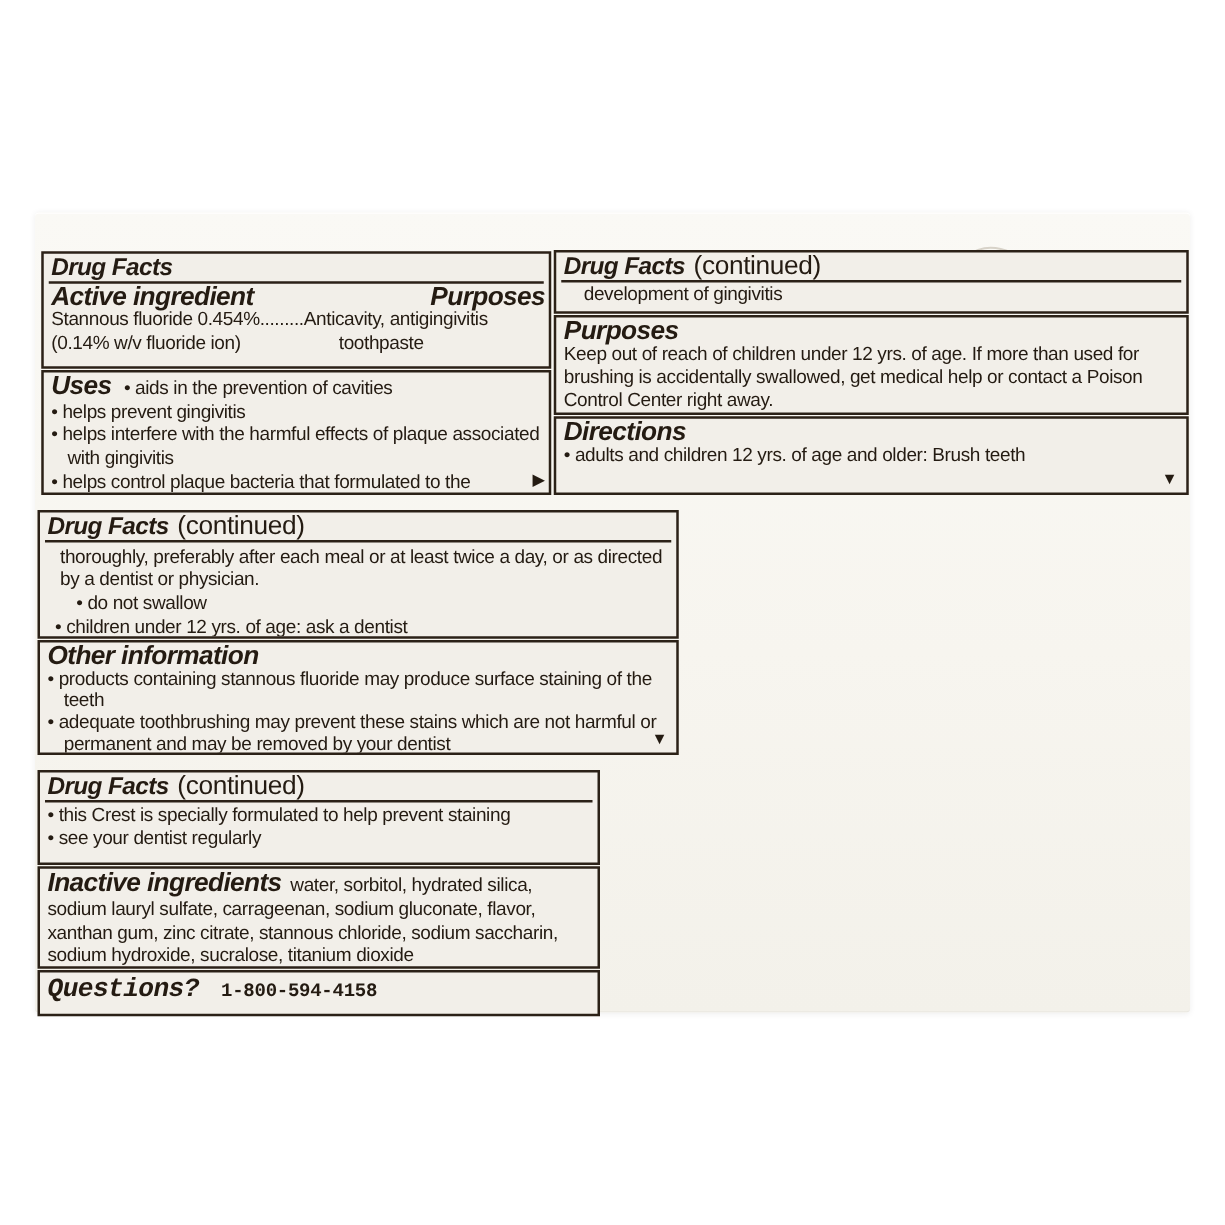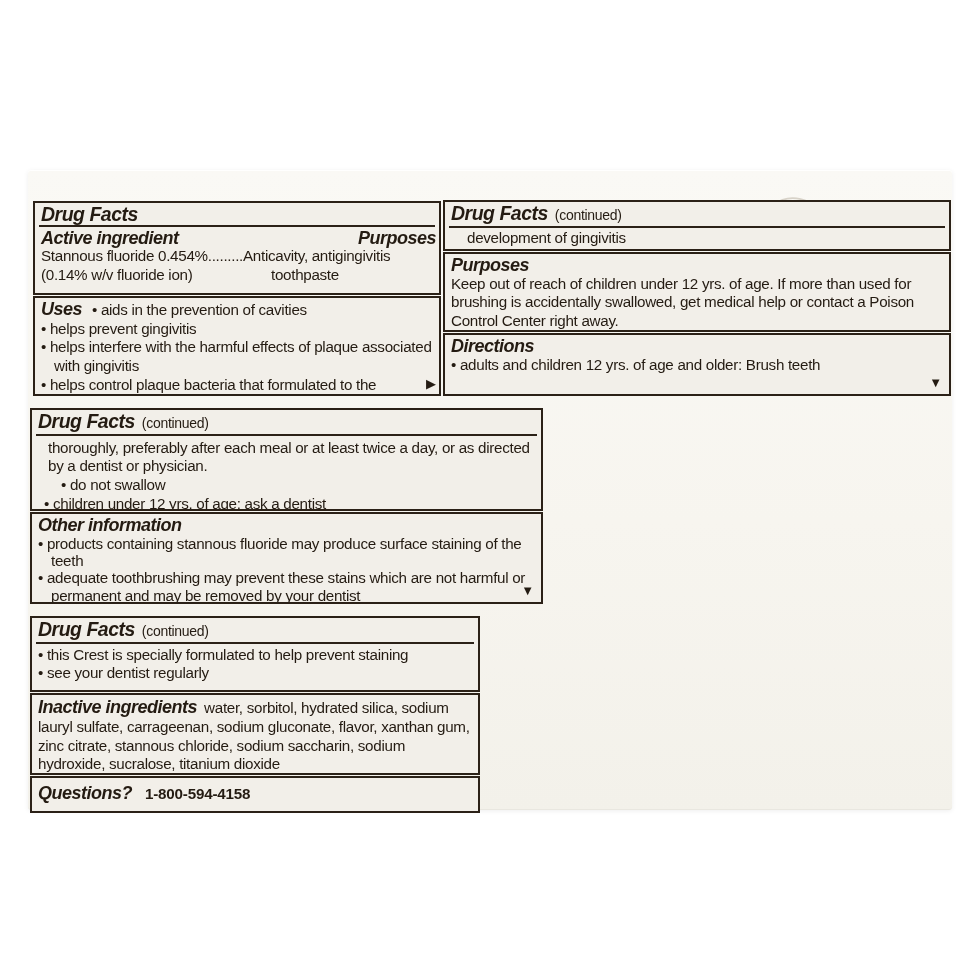--- a/index.html
+++ b/index.html
@@ -32,22 +32,22 @@
     background:#f2efe9;border:2px solid #2b2117;box-sizing:border-box;
     overflow:hidden;position:relative;
     font-size:15.2px;line-height:18.7px;letter-spacing:-0.3px;
   }
 
   .title-row{
     display:flex;align-items:baseline;gap:7px;
     margin:0 4px;padding:2px 2px 1px 2px;border-bottom:2px solid #2b2117;
   }
   .t-title{font-style:italic;font-weight:bold;font-size:19.5px;letter-spacing:-0.5px;}
-  .t-cont{font-size:14px;}
-  .hd{font-style:italic;font-weight:bold;font-size:18px;letter-spacing:-0.5px;}
+  .t-cont{font-size:21px;}
+  .hd{font-style:italic;font-weight:bold;font-size:21px;letter-spacing:-0.5px;}
   .bold{font-weight:normal;}
 
   .active-row{display:flex;justify-content:space-between;align-items:baseline;padding:2px 3px 0 6px;}
   .line{padding:0 6px;}
   .rel{position:relative;}
   .tp{position:absolute;left:236px;top:0;}
 
   .body{padding:2px 6px 0 6px;}
   .b{padding-left:13px;text-indent:-13px;}
   .lead-b{margin-left:6px;}
@@ -59,21 +59,21 @@
 
   .tight{line-height:17.2px;}
   .oi-head{line-height:20px;}
 
   .arr{position:absolute;font-size:13px;letter-spacing:0;line-height:13px;}
   .arr-r{right:3px;bottom:4px;}
   .arr-d{right:7px;bottom:5px;}
 
   .inact{padding:3px 6px 0 6px;line-height:18.8px;}
   .inact .hd{margin-right:7px;}
-  .qrow{padding:6px 6px 0 6px;}
+  .qrow{padding:6px 6px 0 6px;font-family:Liberation Mono, monospace;}
   .qrow .phone{margin-left:9px;font-weight:bold;letter-spacing:-0.2px;}
 </style>
 </head>
 <body>
 
 <div class="stage">
 
   <div class="surface">
     <svg class="crease" width="42" height="16" viewBox="0 0 42 16">
       <path d="M3 11 Q 19 -1 39 8" fill="none" stroke="#d7d2c8" stroke-width="1.6" stroke-linecap="round"></path>

